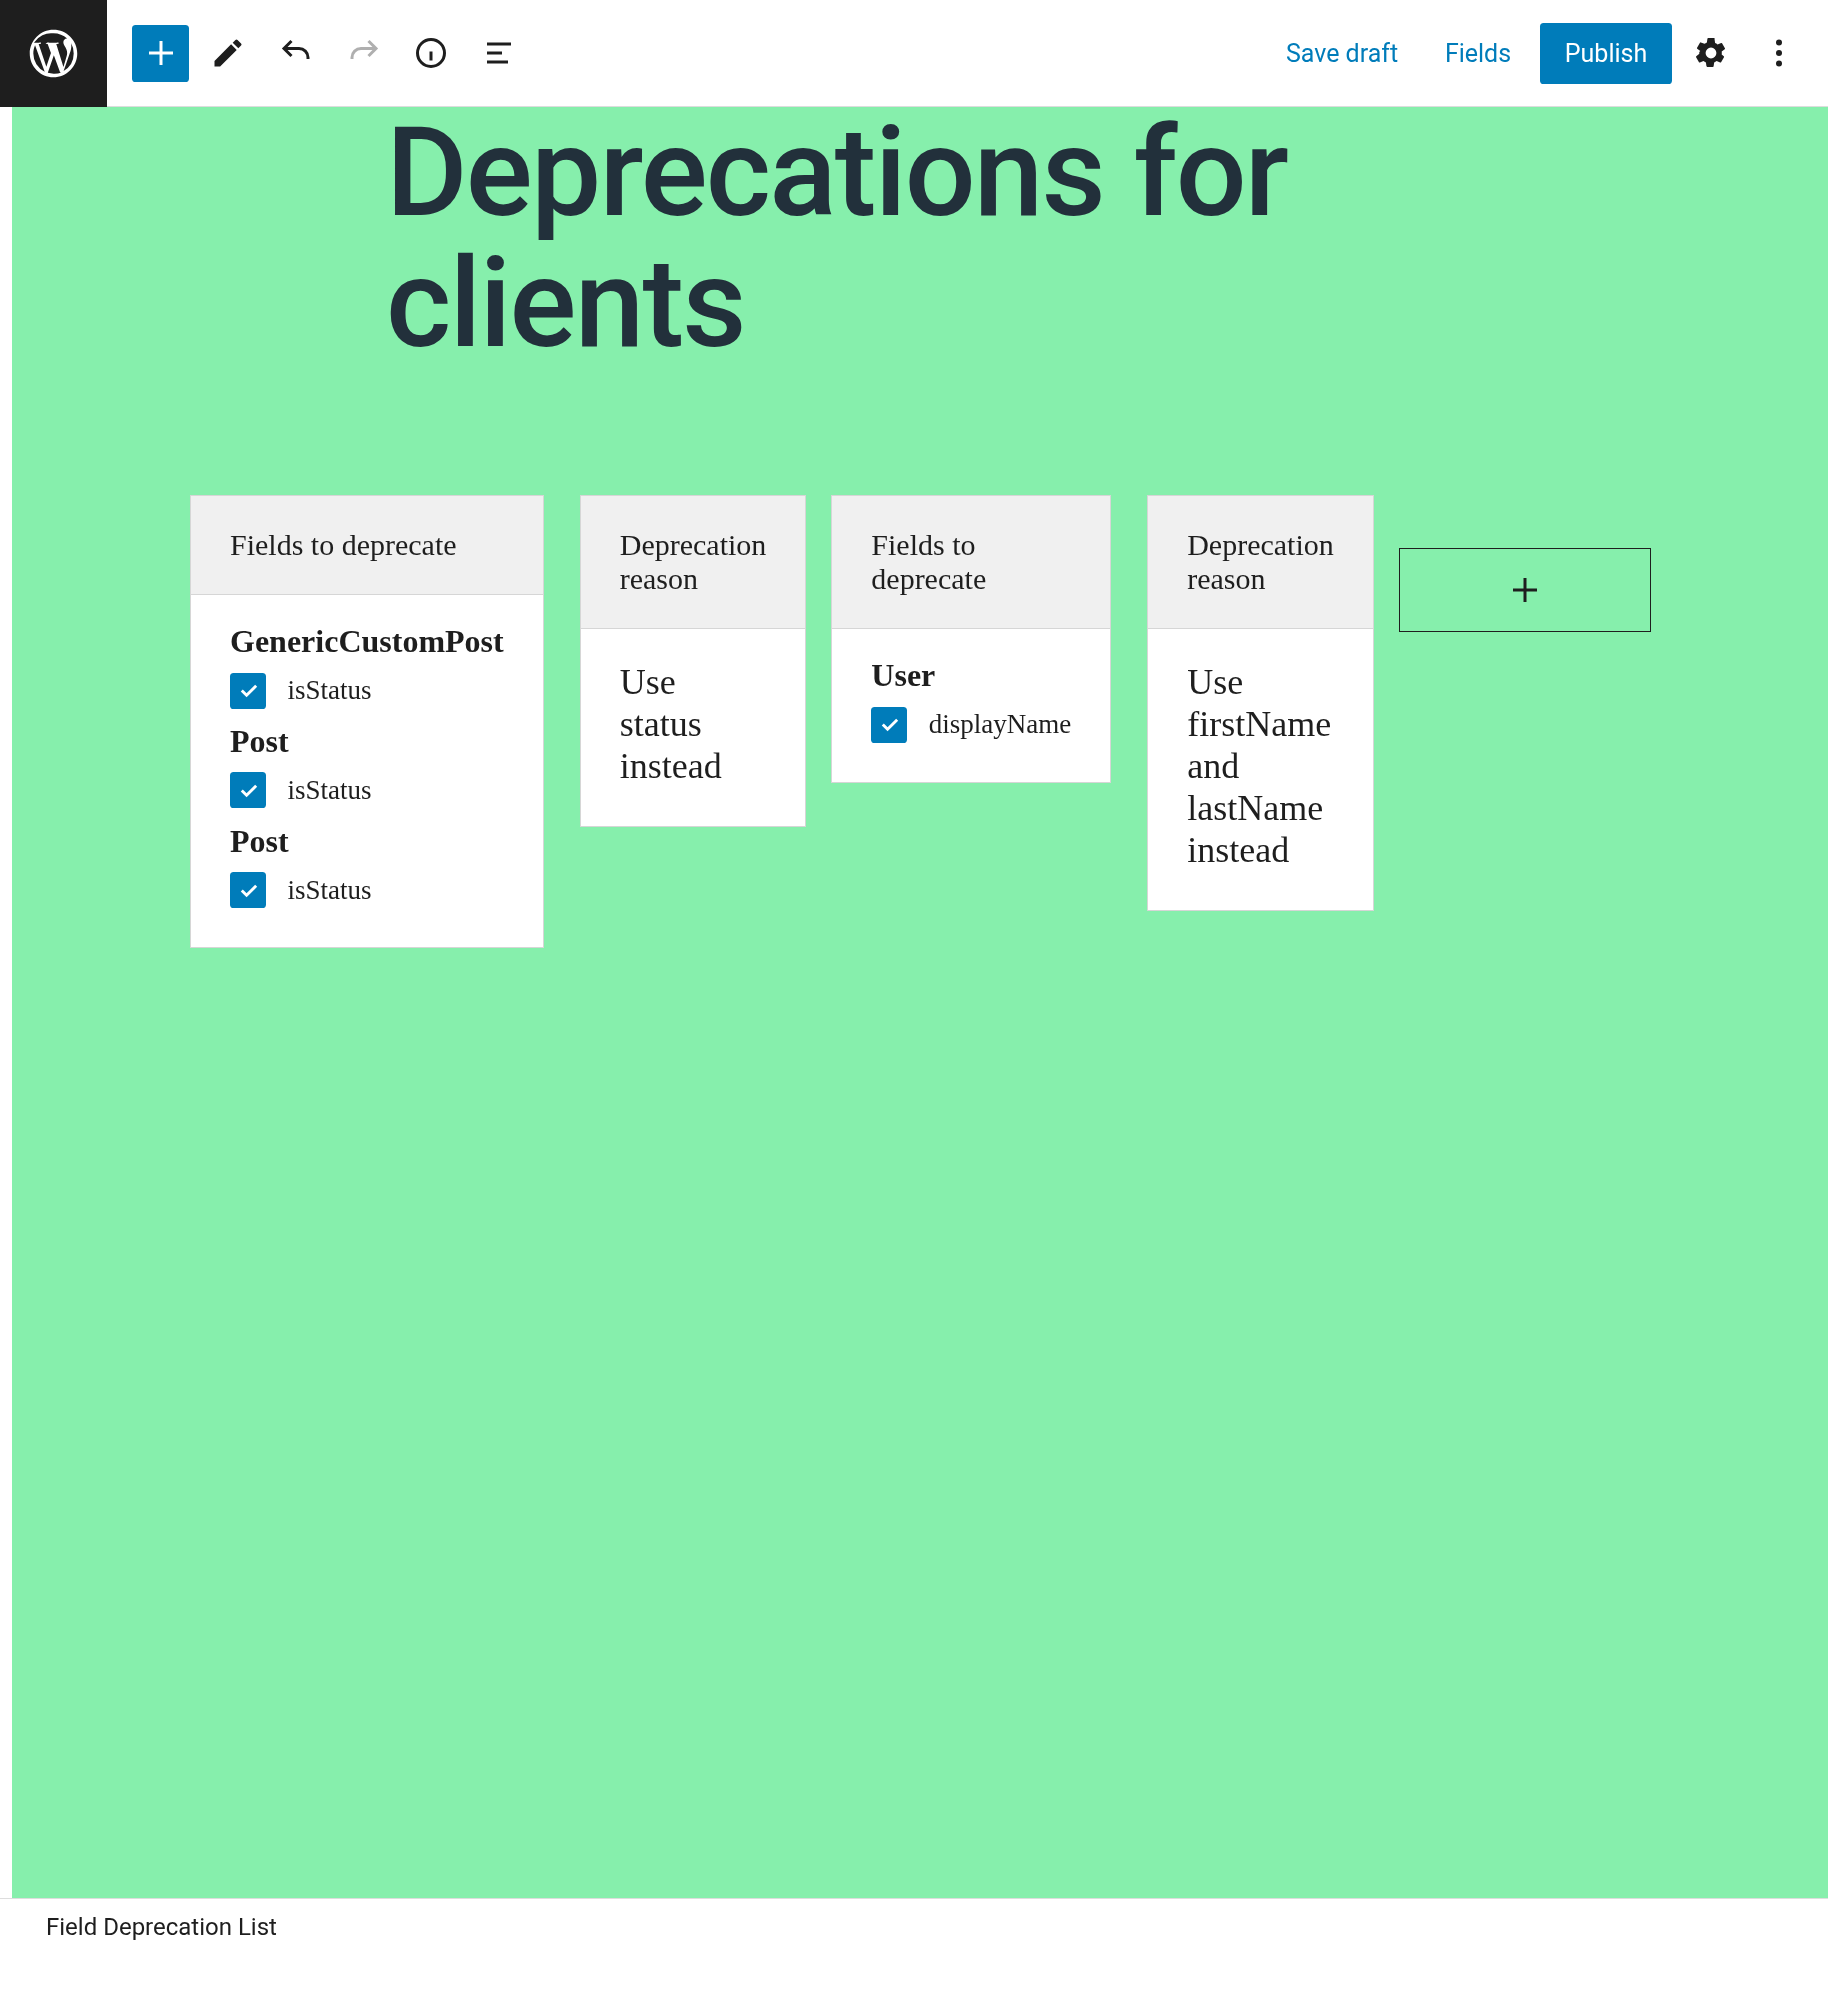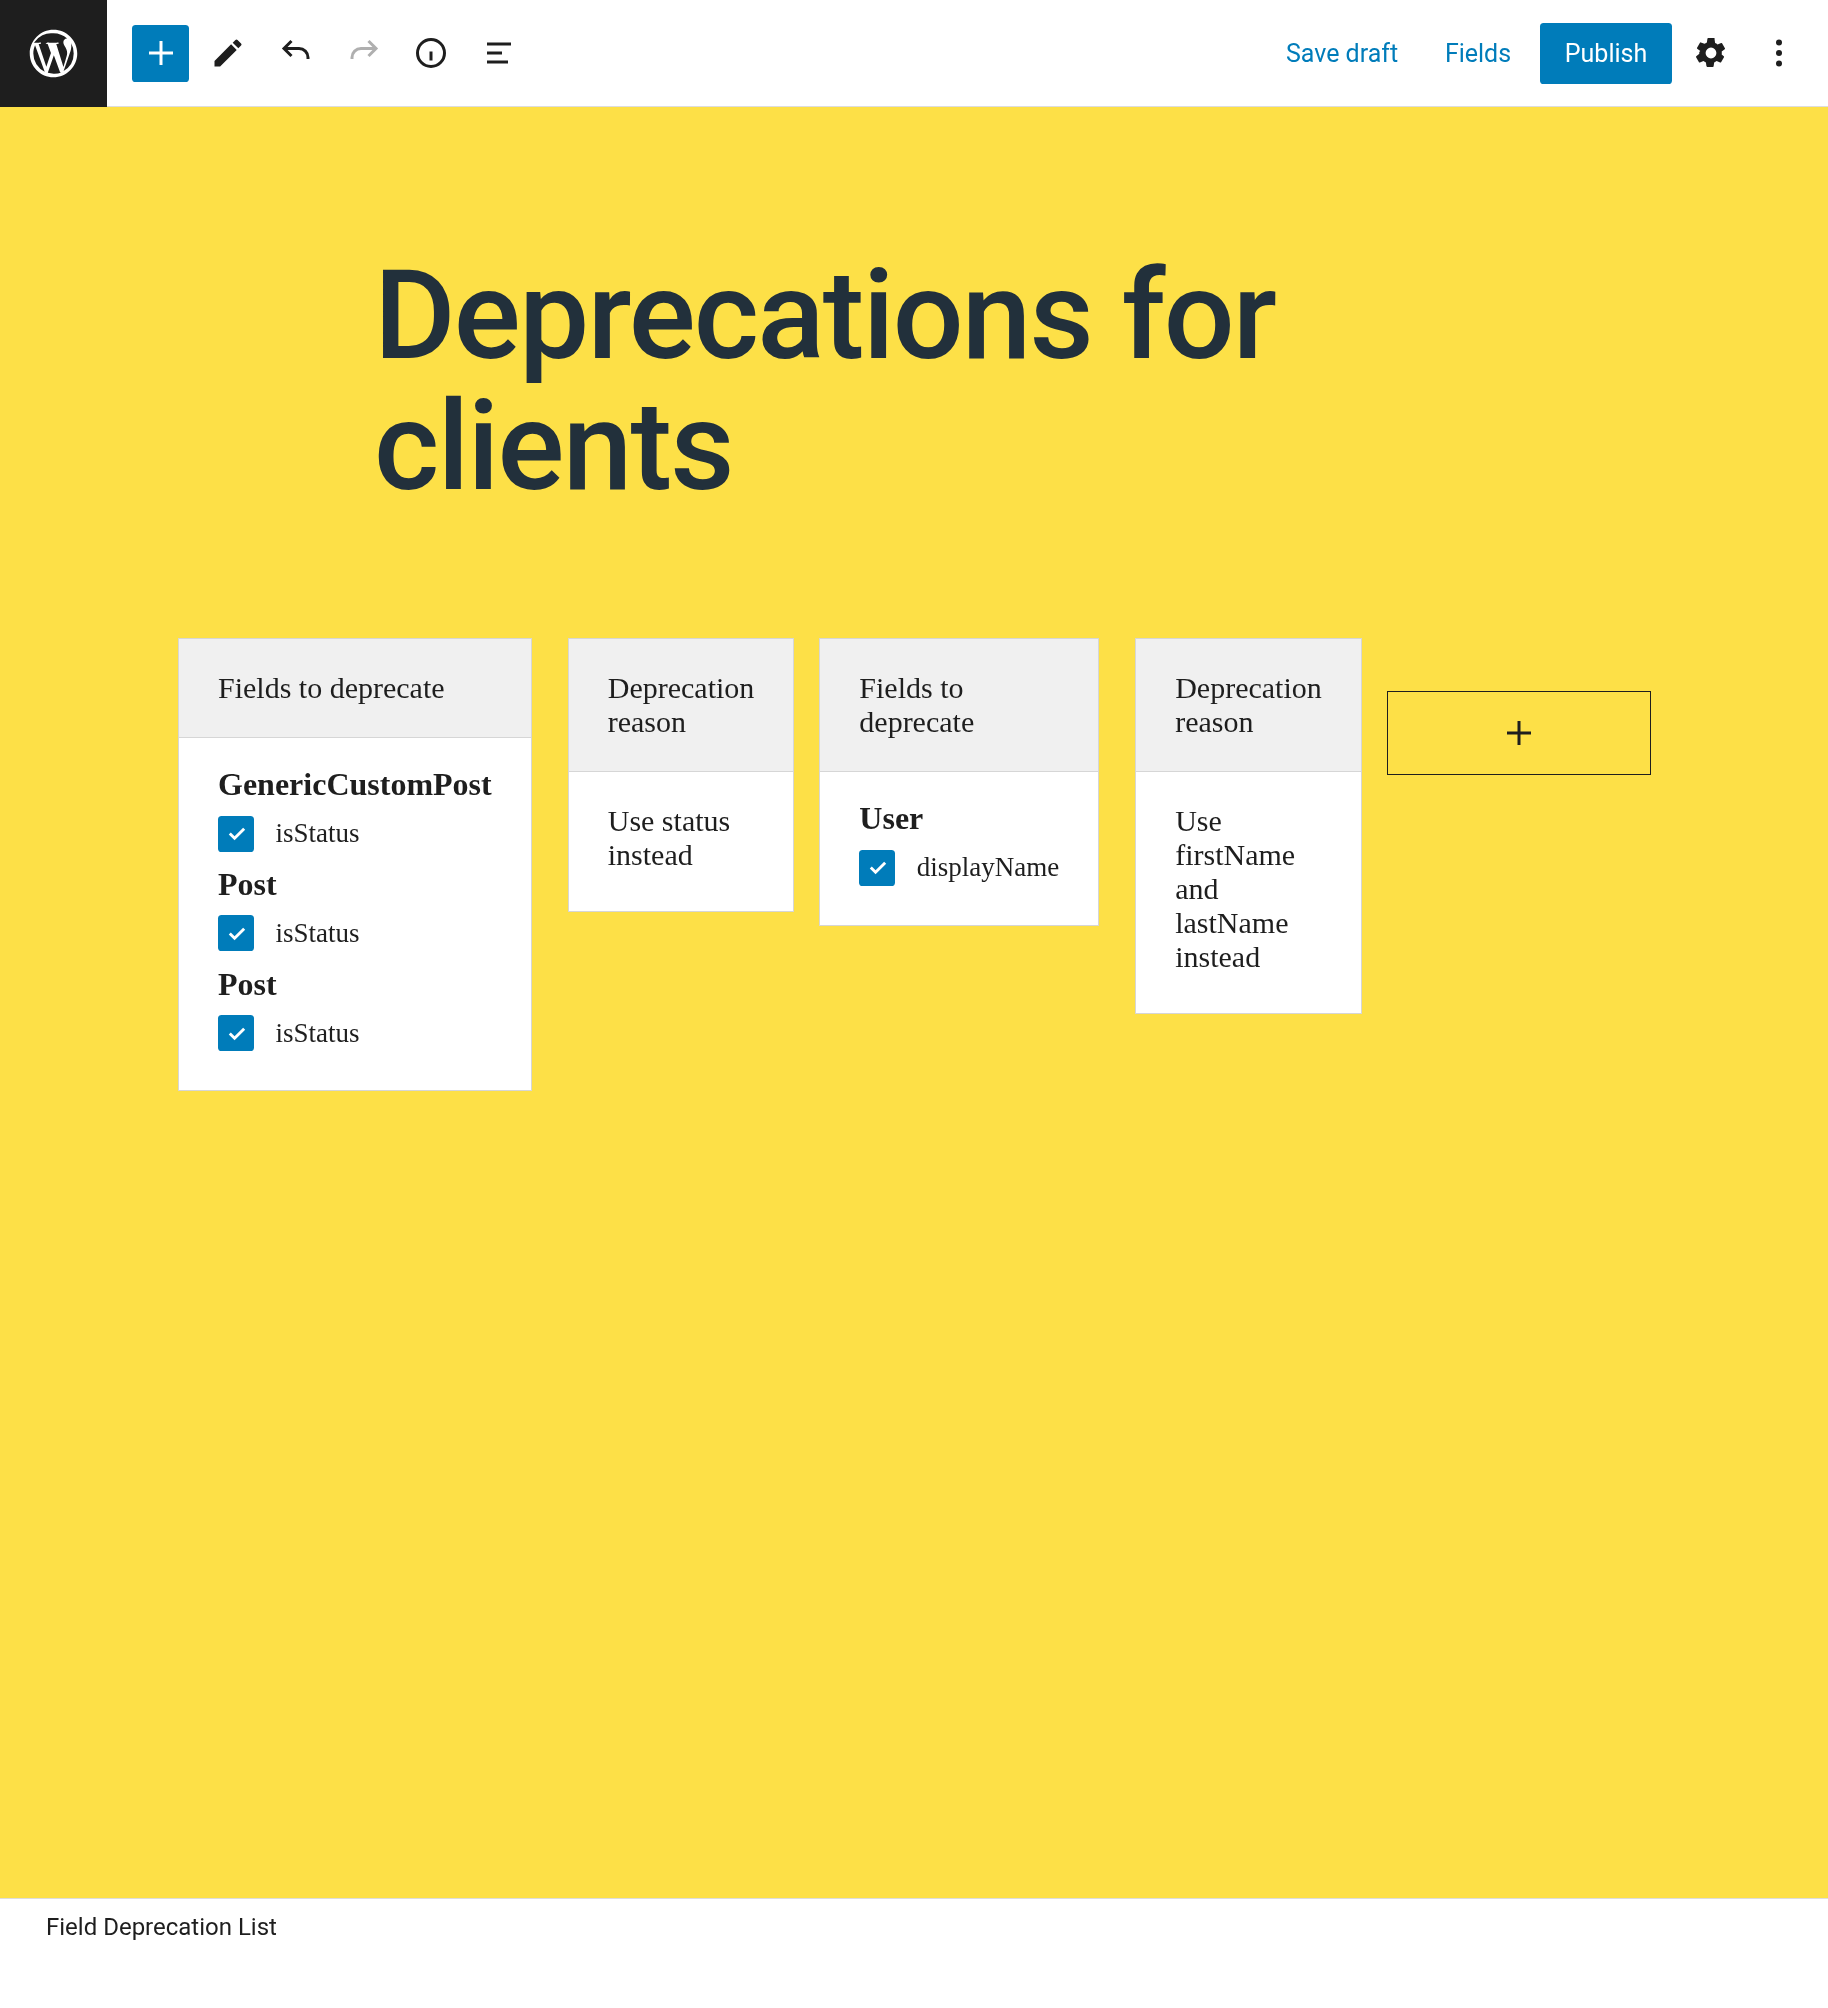--- a/index.html
+++ b/index.html
@@ -61,24 +61,24 @@
   .publish-btn {
     background: #007cba;
     color: #fff;
     font-size: 25px;
     padding: 16px 25px;
     border-radius: 3.6px;
     cursor: pointer;
   }
   
   .editor-canvas {
-    background: #fde047;
+    background: #86efac;
     min-height: 1791px;
-    padding-top: 143px;
     position: relative;
+    margin-left: 12px;
   }
   .page-title {
     font-size: 125px;
     font-weight: 500;
     color: #22303b;
     line-height: 1.05;
     margin-left: 374px;
     margin-right: 178px;
     letter-spacing: -1.8px;
   }
@@ -129,21 +129,21 @@
     border-radius: 3.6px;
     display: flex; align-items: center; justify-content: center;
     flex-shrink: 0;
   }
   .checkbox svg { width: 23px; height: 23px; stroke: #fff; stroke-width: 3; fill: none; }
   .field-name {
     font-size: 27px;
     color: #1e1e1e;
   }
   .reason-text {
-    font-size: 30px;
+    font-size: 36px;
     color: #1e1e1e;
     padding: 7.1px 0;
   }
   .add-block-btn {
     margin: 53px auto 0 auto;
     width: 1096px;
     height: 84px;
     border: 1.8px solid #1e1e1e;
     display: flex;
     align-items: center;

